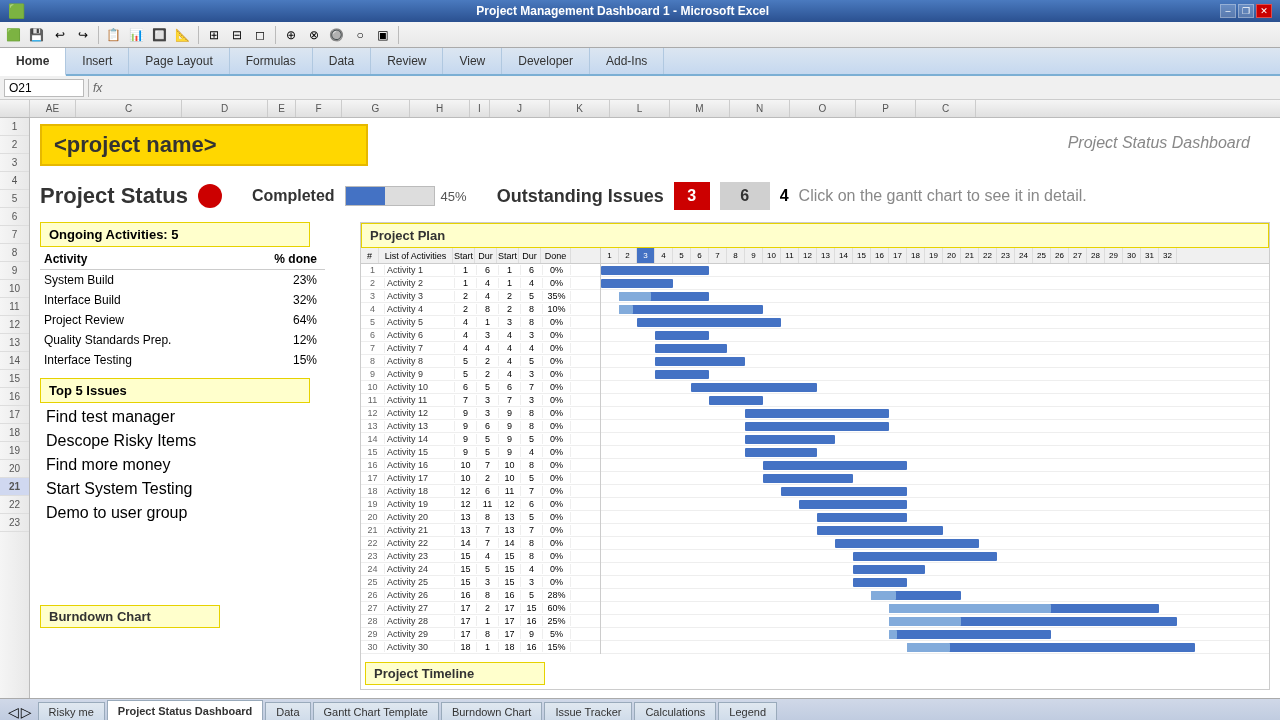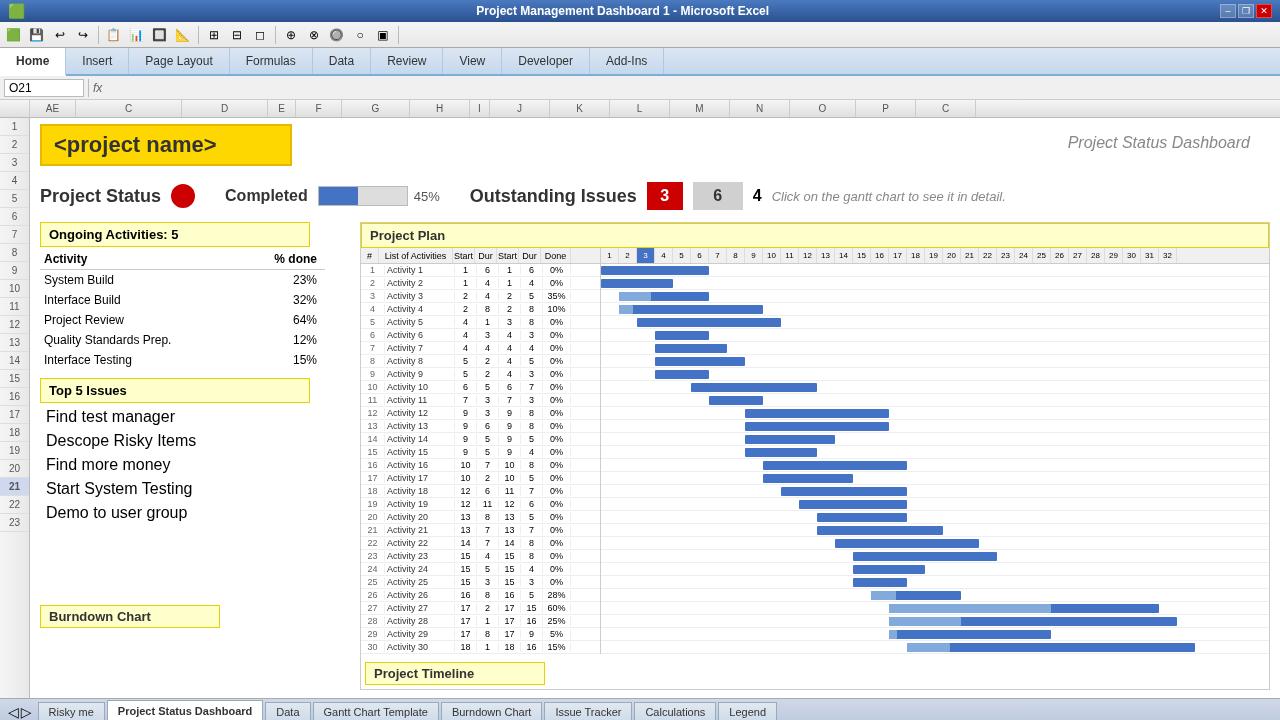--- a/index.html
+++ b/index.html
@@ -127,21 +127,21 @@
     }
 
     
     .project-name-cell {
       background: #ffd700;
       border: 2px solid #e6b800;
       padding: 6px 12px;
       font-size: 22px;
       font-weight: bold;
       color: #333;
-      width: 252px;
+      width: 328px;
       margin-bottom: 4px;
     }
 
     .dashboard-title {
       position: absolute;
       top: 10px;
       right: 20px;
       font-size: 16px;
       color: #888;
       font-style: italic;
@@ -156,21 +156,21 @@
       padding: 4px 0;
     }
 
     .status-section {
       display: flex;
       align-items: center;
       gap: 10px;
     }
 
     .status-label {
-      font-size: 18px;
+      font-size: 22px;
       font-weight: bold;
       color: #333;
     }
 
     .red-circle {
       width: 24px;
       height: 24px;
       border-radius: 50%;
       background: #cc0000;
     }
@@ -393,23 +393,22 @@
       display: flex;
       align-items: center;
     }
     .sheet-tab.active {
       background: white;
       font-weight: bold;
       height: 20px;
     }
 
     .click-hint {
-      font-size: 13px;
+      font-size: 16px;
       color: #888;
-      font-style: italic;
       position: absolute;
       right: 20px;
       top: 0;
     }
 
     
     .burndown-val {
       font-size: 11px;
       color: #555;
       margin-top: 2px;

